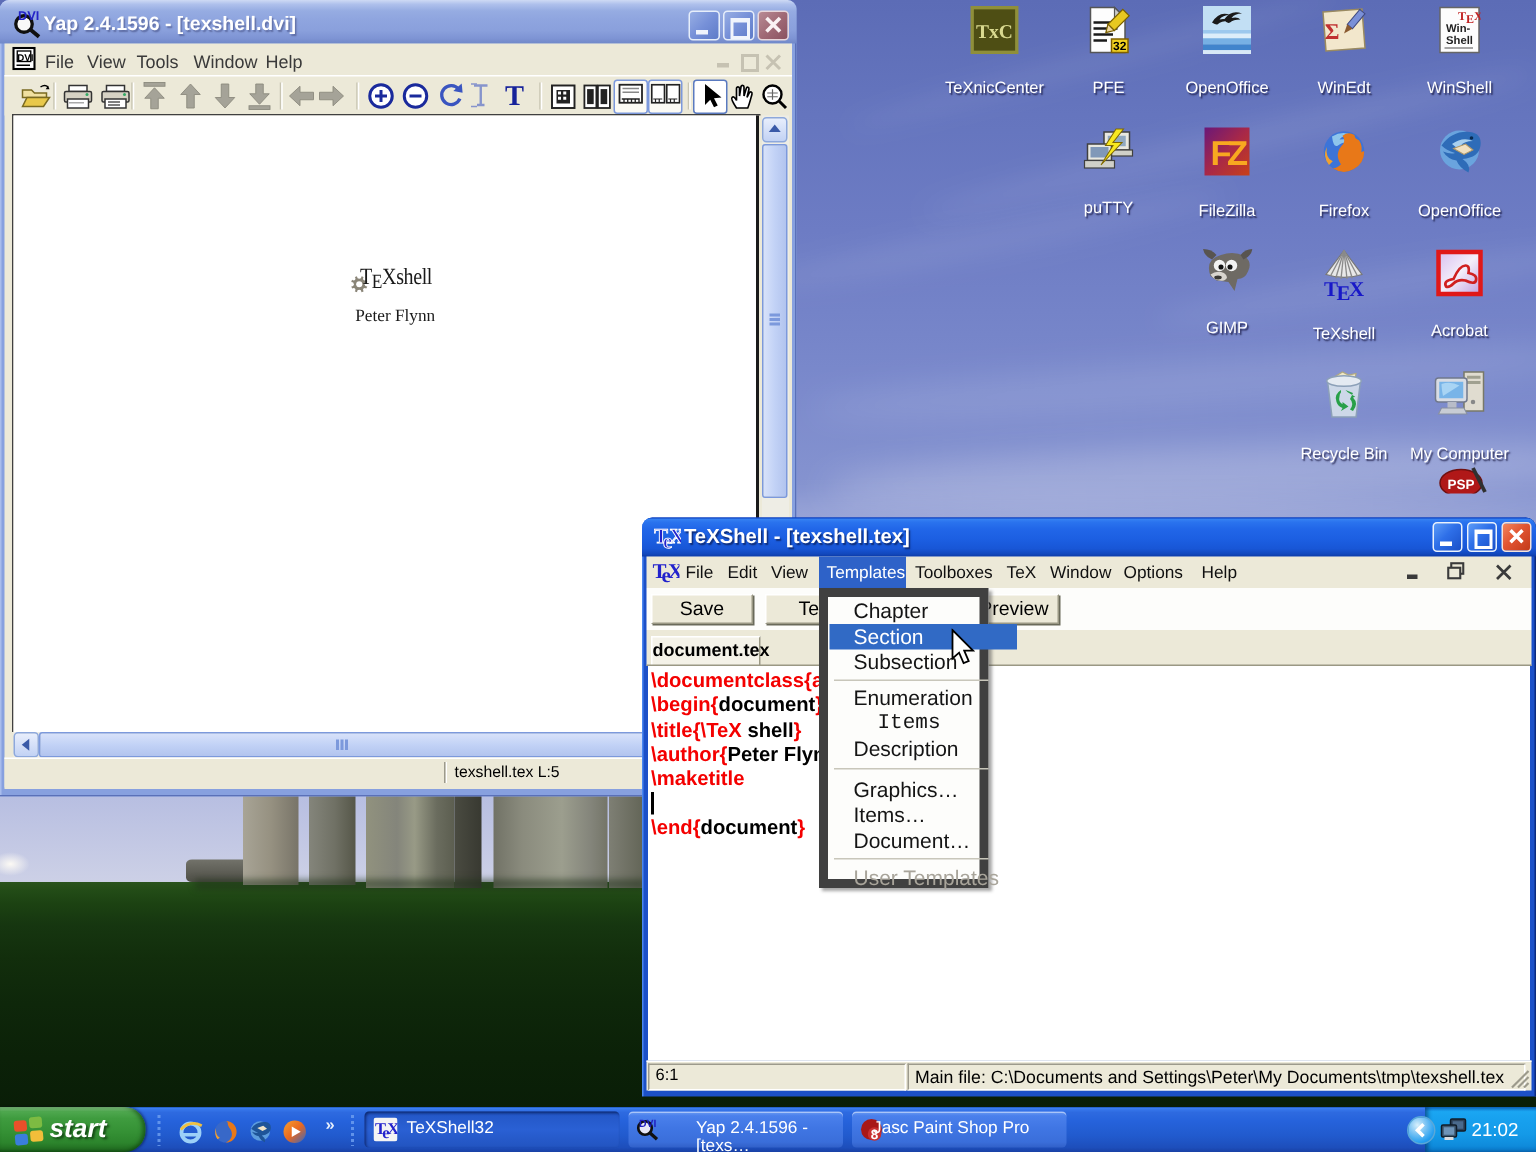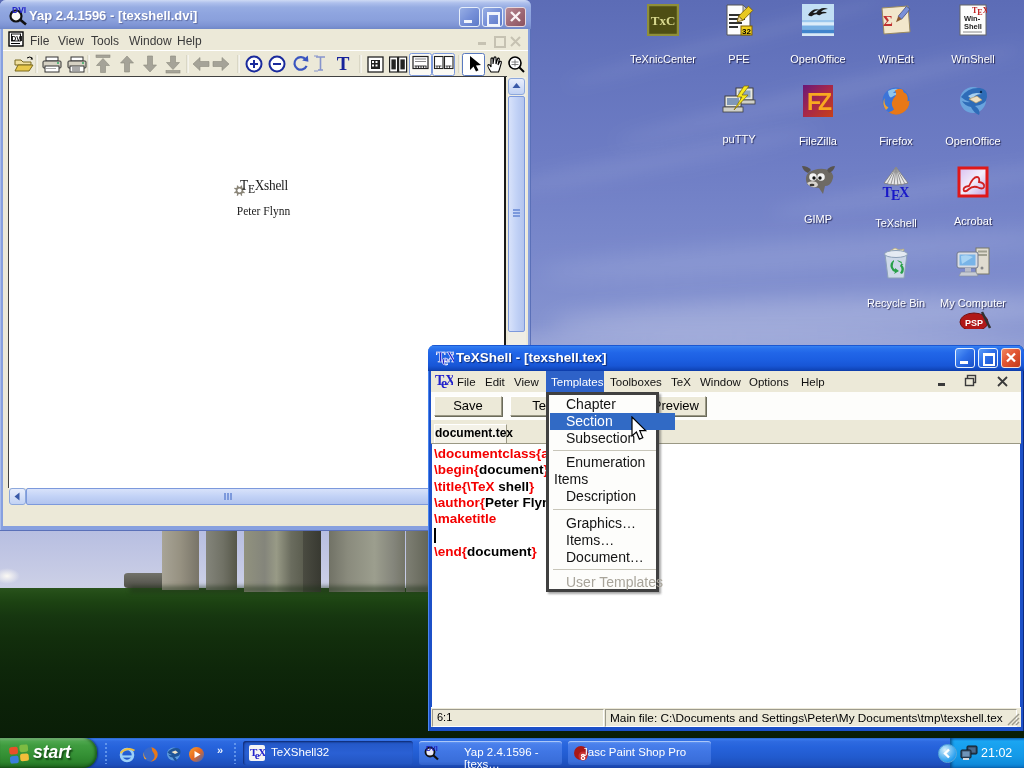--- a/index.html
+++ b/index.html
@@ -459,20 +459,25 @@
   </div>
 
   <div class="abs" style="left:9px;top:488px;width:495px;height:17px;background:#EEEDE5;"></div>
   <div class="abs" style="left:9px;top:488px;width:17px;height:17px;border-radius:3px;border:1px solid #8DA8DC;background:linear-gradient(180deg,#E8EEFC,#C2D2F4);box-sizing:border-box;"><svg width="15" height="15">
         <path d="M4.5 7.5l5-4v8z" fill="#3A5AA8"></path>
       </svg></div>
   <div class="abs" style="left:26px;top:488px;width:406px;height:17px;border-radius:2px;border:1px solid #7C99DC;background:linear-gradient(180deg,#D8E2FA,#C2D2F6 50%,#B2C4EE);box-sizing:border-box;">
     <div style="position:absolute;left:197px;top:4px;width:1.5px;height:7px;background:#7C99DC;box-shadow:3px 0 0 #7C99DC,6px 0 0 #7C99DC;"></div>
   </div>
 
+  <div class="abs" style="left:3px;top:505px;width:525px;height:19px;background:#ECE9D8;border-top:1px solid #FFFFFF;">
+    <div style="position:absolute;left:293px;top:2px;width:1px;height:14px;background:#9C9A8C;box-shadow:1px 0 0 #FFFFFF;"></div>
+    <div style="position:absolute;left:300px;top:3px;font-size:10.5px;color:#000;">texshell.tex L:5</div>
+    <div style="position:absolute;left:429px;top:2px;width:1px;height:14px;background:#9C9A8C;box-shadow:1px 0 0 #FFFFFF;"></div>
+  </div>
 </div>
 <div class="abs" id="texwin" style="left:428px;top:345px;width:596px;height:386px;">
 
   <div class="abs" style="left:0;top:0;width:596px;height:386px;background:#1C50C8;border-radius:7px 7px 0 0;box-shadow:inset 1px 0 0 #4A86F0,inset -1px 0 0 #0A2A80;"></div>
 
   <div class="abs" style="left:0;top:0;width:596px;height:26px;border-radius:7px 7px 0 0;background:linear-gradient(180deg,#0A3DBE 0%,#3580F2 5%,#2A73EE 12%,#2166E8 30%,#1C5FE2 55%,#1856D6 80%,#1147BC 94%,#0C3AA6 100%);"></div>
   <div class="abs" style="left:8px;top:4px;">
     <svg width="18" height="18">
         <text x="0" y="13" font-size="14" font-weight="bold" fill="#2222CC" stroke="#FFFFFF" stroke-width="0.6" font-family="Liberation Serif">T<tspan dy="3" dx="-2">e</tspan><tspan dy="-3" dx="-2">X</tspan></text>
       </svg>
@@ -546,27 +551,27 @@
     <div style="position:absolute;left:179px;top:3px;font-size:11.8px;color:#000;">Main file: C:\Documents and Settings\Peter\My Documents\tmp\texshell.tex</div>
     <svg width="13" height="13" style="position:absolute;right:1px;bottom:1px;">
         <g stroke="#9C9A8C" stroke-width="1.5">
           <line x1="12" y1="1" x2="1" y2="12"></line>
           <line x1="12" y1="5" x2="5" y2="12"></line>
           <line x1="12" y1="9" x2="9" y2="12"></line>
         </g>
       </svg>
   </div>
 </div>
-<div class="abs" id="dropmenu" style="left:546px;top:392px;width:113px;height:200px;background:#FDFDFB;border:3px solid #404040;box-shadow:2px 2px 2px rgba(60,60,60,0.45);box-sizing:border-box;font-size:14px;color:#141414;">
+<div class="abs" id="dropmenu" style="left:546px;top:392px;width:113px;height:200px;background:#FDFDFB;border:6px solid #404040;box-shadow:2px 2px 2px rgba(60,60,60,0.45);box-sizing:border-box;font-size:14px;color:#141414;">
   <div style="position:absolute;left:1px;top:1px;width:109px;height:17px;line-height:17px;padding-left:16px;">Chapter</div>
   <div style="position:absolute;left:1px;top:18px;width:109px;height:17px;line-height:17px;padding-left:16px;background:#316AC5;color:#FFFFFF;">Section</div>
   <div style="position:absolute;left:1px;top:35px;width:109px;height:17px;line-height:17px;padding-left:16px;">Subsection</div>
   <div style="position:absolute;left:4px;top:55px;width:103px;height:1px;background:#C8C6BA;"></div>
   <div style="position:absolute;left:1px;top:59px;width:109px;height:17px;line-height:17px;padding-left:16px;">Enumeration</div>
-  <div style="position:absolute;left:1px;top:76px;width:109px;height:17px;line-height:17px;padding-left:4px;">Items</div>
+  <div style="position:absolute;left:1px;top:76px;width:109px;height:17px;line-height:17px;padding-left:32px;font-family:Liberation Mono, monospace;">Items</div>
   <div style="position:absolute;left:1px;top:93px;width:109px;height:17px;line-height:17px;padding-left:16px;">Description</div>
   <div style="position:absolute;left:4px;top:114px;width:103px;height:1px;background:#C8C6BA;"></div>
   <div style="position:absolute;left:1px;top:120px;width:109px;height:17px;line-height:17px;padding-left:16px;">Graphics…</div>
   <div style="position:absolute;left:1px;top:137px;width:109px;height:17px;line-height:17px;padding-left:16px;">Items…</div>
   <div style="position:absolute;left:1px;top:154px;width:109px;height:17px;line-height:17px;padding-left:16px;">Document…</div>
   <div style="position:absolute;left:4px;top:174px;width:103px;height:1px;background:#C8C6BA;"></div>
   <div style="position:absolute;left:1px;top:179px;width:109px;height:16px;line-height:16px;padding-left:16px;color:#A8A49A;">User Templates</div>
   <svg width="19" height="27" style="position:absolute;left:82px;top:21px;">
       <path d="M1 1v19l4.4-3.9 3 7 3.4-1.4-3-7h5.9z" fill="#FFFFFF" stroke="#000" stroke-width="1.2"></path>
     </svg>

